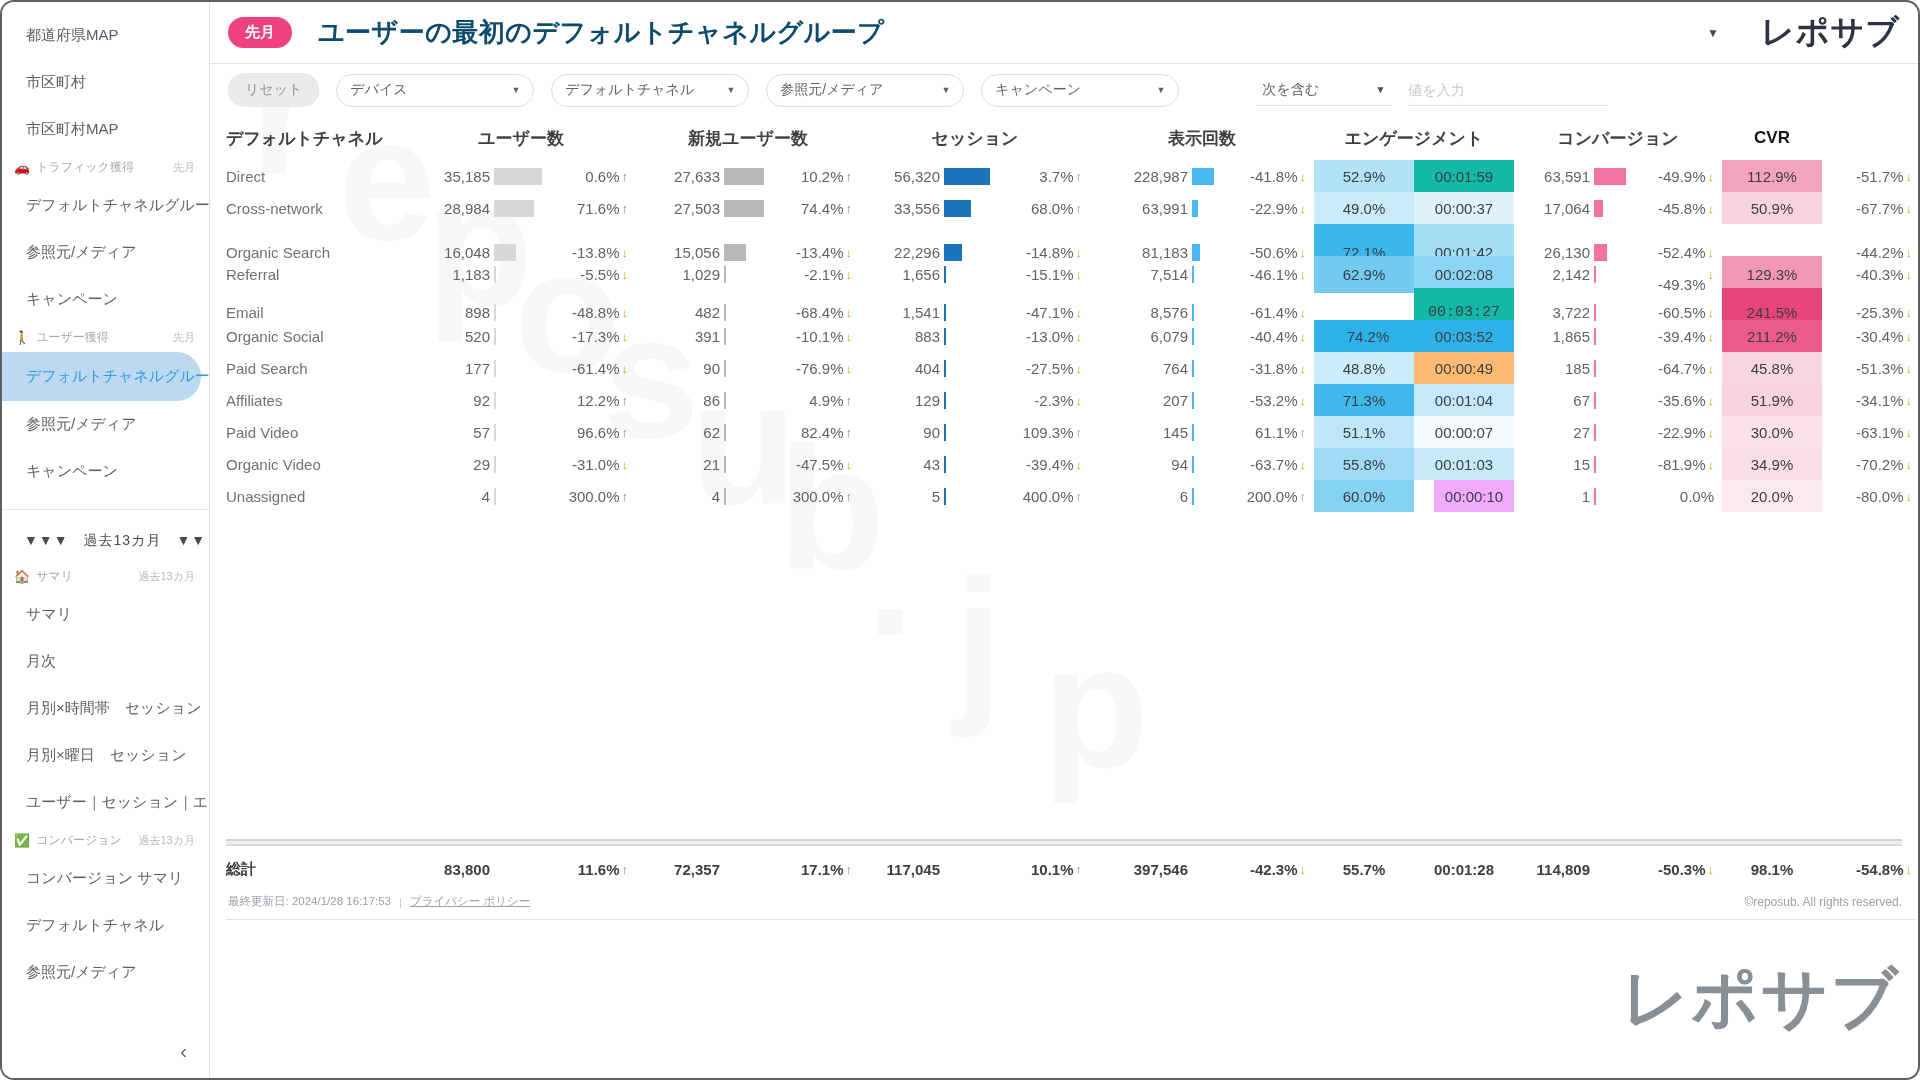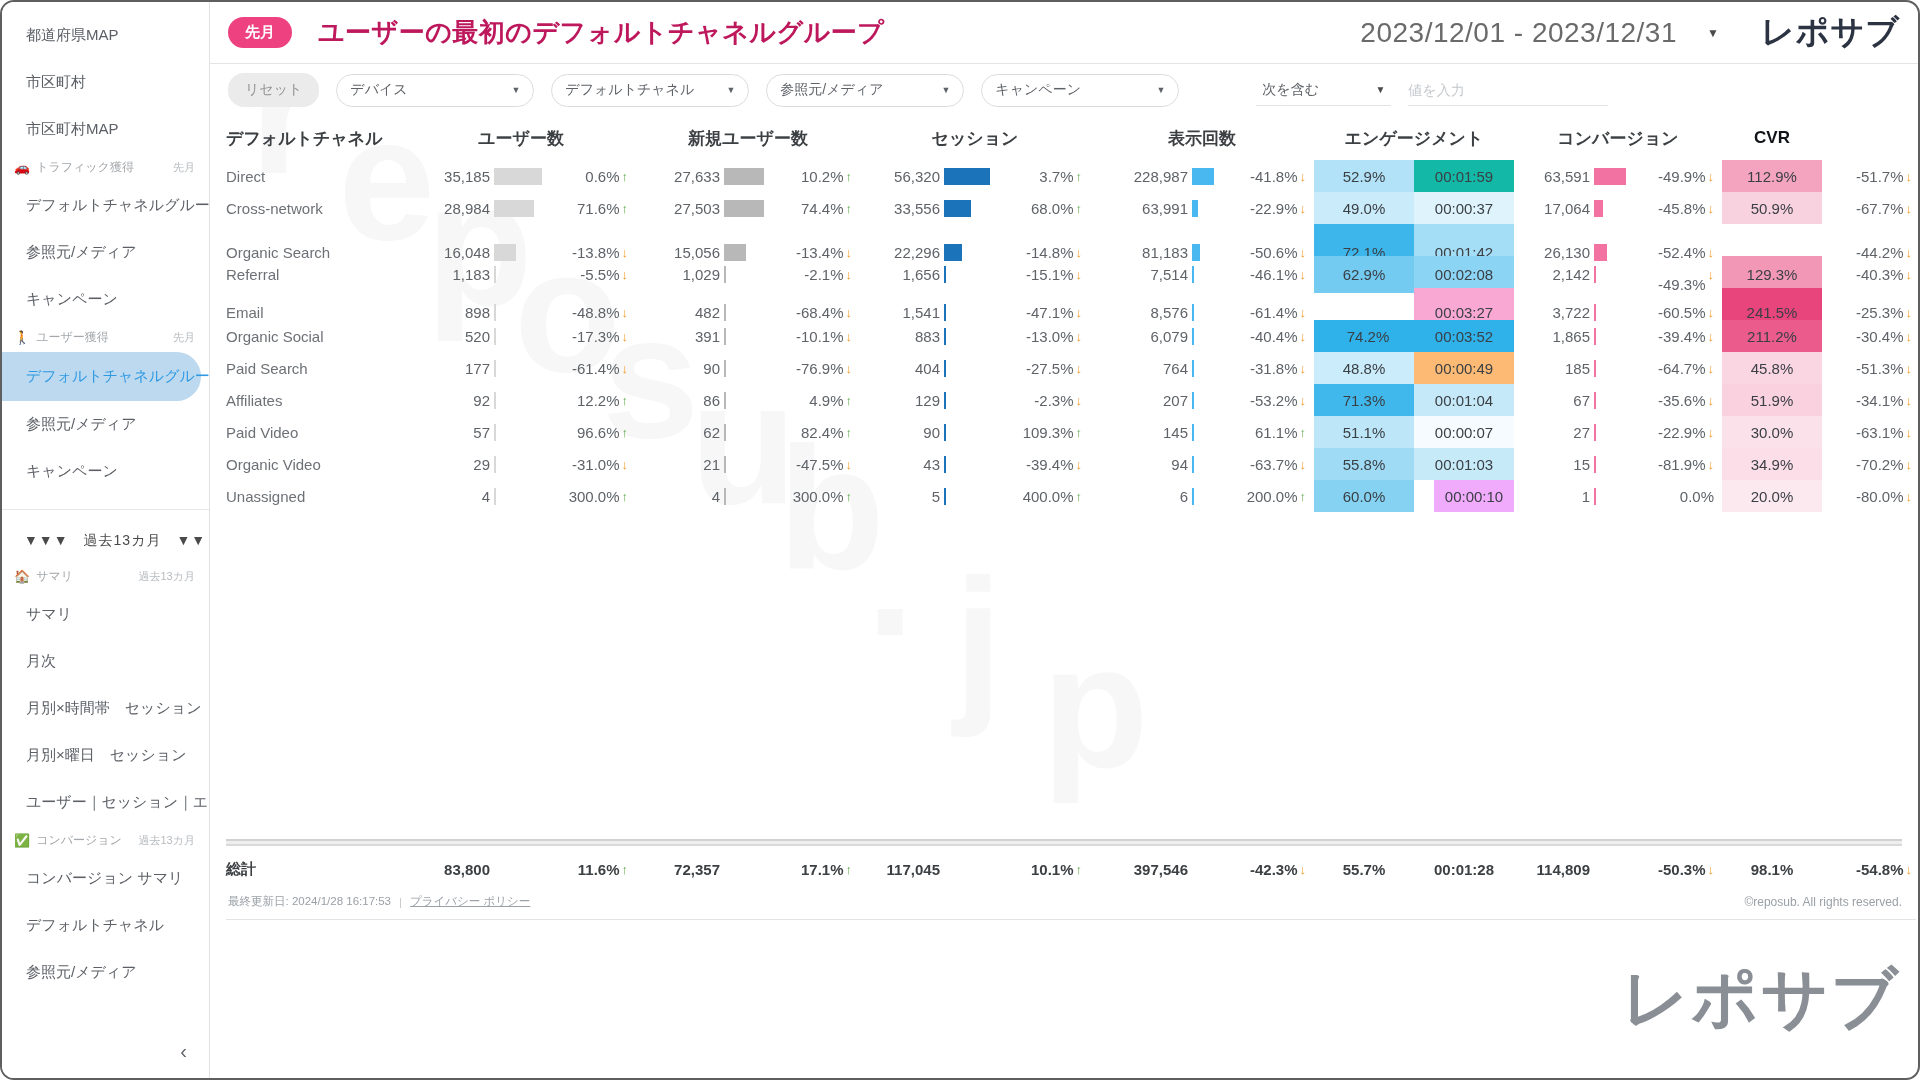--- a/index.html
+++ b/index.html
@@ -18,21 +18,21 @@
   .side-foot { margin-top:auto; padding:14px 22px 16px 0; text-align:right; }
   .collapse-btn { font-size:20px; color:#5f6368; cursor:pointer; line-height:1; display:inline-block; }
 
   
   .main { position:relative; flex:1; height:100%; display:flex; flex-direction:column; overflow:hidden; }
   .wm { position:absolute; inset:0; pointer-events:none; z-index:0; }
   .wm span { position:absolute; font-size:175px; font-weight:700; color:rgba(40,40,40,0.035); }
 
   .mhead { position:relative; z-index:1; display:flex; align-items:center; height:62px; padding:0 18px 0 18px; border-bottom:1px solid #e5e5e5; }
   .badge { background:#ee4180; color:#fff; font-size:15px; font-weight:700; padding:6px 17px; border-radius:16px; }
-  .ptitle { font-size:26px; font-weight:700; color:#be185d; margin-left:26px; letter-spacing:0.5px; }
+  .ptitle { font-size:26px; font-weight:700; color:#0c4a6e; margin-left:26px; letter-spacing:0.5px; }
   .daterange { margin-left:auto; display:flex; align-items:center; cursor:pointer; }
   .daterange .dr-text { font-size:28px; color:#6a6a6a; letter-spacing:0.5px; }
   .daterange .caret { font-size:12px; color:#4a4a4a; margin-left:30px; }
   .brand { font-size:33px; font-weight:800; color:#2c3342; margin-left:42px; letter-spacing:1px; }
 
   .filters { position:relative; z-index:1; display:flex; align-items:center; height:52px; padding:0 18px; gap:17px; }
   .reset-btn { background:#ebebeb; color:#939393; border:none; font-size:14px; padding:8px 17px; border-radius:16px; cursor:pointer; font-family:inherit; }
   .fpill { display:flex; align-items:center; width:198px; height:33px; border:1.5px solid #d9dcdf; border-radius:17px; padding:0 13px; cursor:pointer; background:#fff; }
   .fpill .fp-label { font-size:14px; color:#5f6368; }
   .fpill .fp-caret { margin-left:auto; font-size:9px; color:#5f6368; }
@@ -136,21 +136,20 @@
         <span style="left: 568px; top: 406px;">b</span>
         <span style="left: 656px; top: 472px;">.</span>
         <span style="left: 744px; top: 538px;">j</span>
         <span style="left: 832px; top: 604px;">p</span>
       </div>
 
     <header class="mhead">
       <span class="badge">先月</span>
       <h1 class="ptitle">ユーザーの最初のデフォルトチャネルグループ</h1>
       <div class="daterange">
-        <span class="dr-text">2023/12/01 - 2023/12/31</span>
         <span class="caret">▼</span>
       </div>
       <div class="brand">レポサブ</div>
     </header>
 
     <div class="filters">
       <button class="reset-btn">リセット</button>
       <span id="filter-pills" style="display:flex;gap:17px;">
           <div class="fpill">
             <div class="fp-label">デバイス</div>
@@ -416,21 +415,21 @@
             </div>
             <div class="cellf num">8,576</div>
             <div class="cellf barcell">
               <div class="bar" style="width: 2px; background: rgb(73, 184, 240);"></div>
             </div>
             <div class="cellf delta">
               <div class="pct" style="display: inline;">-61.4%</div>
               <div class="arrow down" style="display: inline;">↓</div>
             </div>
             <div class="cellf heat" style="background: rgb(57, 181, 235); margin-top: 32px;">72.6%</div>
-            <div class="cellf heat" style="background: #f9a8d4;">00:03:27</div>
+            <div class="cellf heat" style="background: #14b8a6; font-family: Liberation Mono, monospace;">00:03:27</div>
             <div class="cellf num">3,722</div>
             <div class="cellf barcell">
               <div class="bar" style="width: 2px; background: rgb(242, 114, 162);"></div>
             </div>
             <div class="cellf delta">
               <div class="pct" style="display: inline;">-60.5%</div>
               <div class="arrow down" style="display: inline;">↓</div>
             </div>
             <div class="cellf heat" style="background: rgb(232, 69, 124);">241.5%</div>
             <div class="cellf delta">

